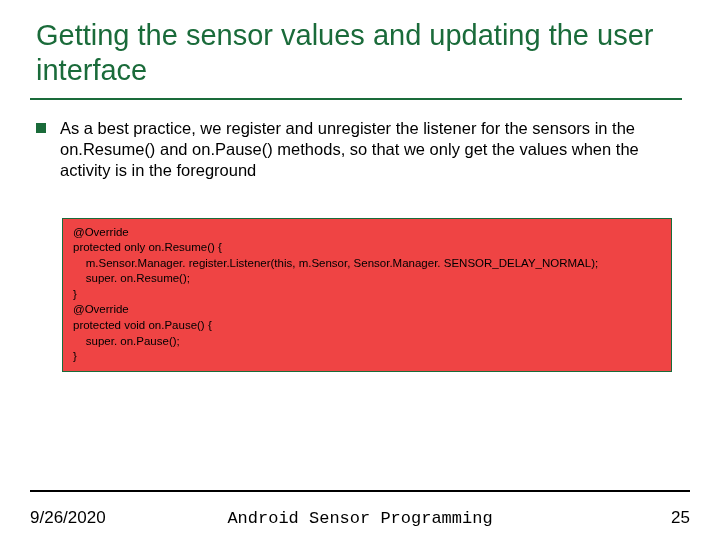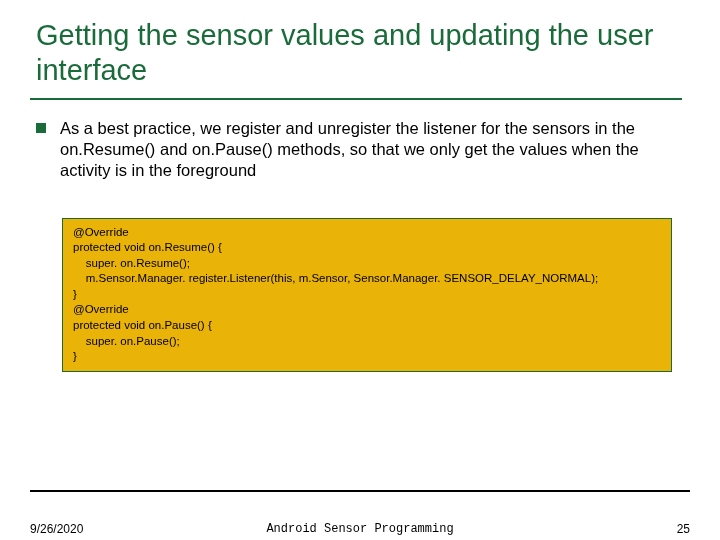--- a/index.html
+++ b/index.html
@@ -47,21 +47,21 @@
   }
   .body-text {
     font-size: 16.5px;
     color: #000;
     line-height: 1.3;
   }
   .code-box {
     margin-left: 32px;
     margin-right: 10px;
     border: 1px solid #1a6b3a;
-    background: #eab308;
+    background: #ef4444;
     padding: 6px 10px 6px 10px;
   }
   .code-box .code-line {
     font-family: Arial, Helvetica, sans-serif;
     font-size: 11.5px;
     color: #000;
     line-height: 1.35;
     white-space: pre;
   }
   .footer-rule {
@@ -70,25 +70,25 @@
     right: 30px;
     bottom: 48px;
     height: 2px;
     border: none;
     background: #000;
   }
   .footer {
     position: absolute;
     left: 30px;
     right: 30px;
-    bottom: 4px;
+    bottom: 12px;
     display: flex;
     justify-content: space-between;
     align-items: flex-end;
-    font-size: 12px;
+    font-size: 17px;
     color: #000;
   }
   .footer .center {
     position: absolute;
     left: 0;
     right: 0;
     text-align: center;
     font-family: Liberation Mono, monospace;
   }
   .footer .right {
@@ -103,23 +103,23 @@
 
   <h1 class="title">Getting the sensor values and updating the user interface</h1>
 
   <div class="body-text-row">
     <div class="bullet"></div>
     <div class="body-text">As a best practice, we register and unregister the listener for the sensors in the on.Resume() and on.Pause() methods, so that we only get the values when the activity is in the foreground</div>
   </div>
 
   <div class="code-box">
     <div class="code-line">@Override</div>
-    <div class="code-line">protected void on.Resume() {</div>
+    <div class="code-line">protected only on.Resume() {</div>
+    <div class="code-line">    m.Sensor.Manager. register.Listener(this, m.Sensor, Sensor.Manager. SENSOR_DELAY_NORMAL);</div>
     <div class="code-line">    super. on.Resume();</div>
-    <div class="code-line">    m.Sensor.Manager. register.Listener(this, m.Sensor, Sensor.Manager. SENSOR_DELAY_NORMAL);</div>
     <div class="code-line">}</div>
     <div class="code-line">@Override</div>
     <div class="code-line">protected void on.Pause() {</div>
     <div class="code-line">    super. on.Pause();</div>
     <div class="code-line">}</div>
   </div>
 
   <hr class="footer-rule">
 
   <div class="footer">

